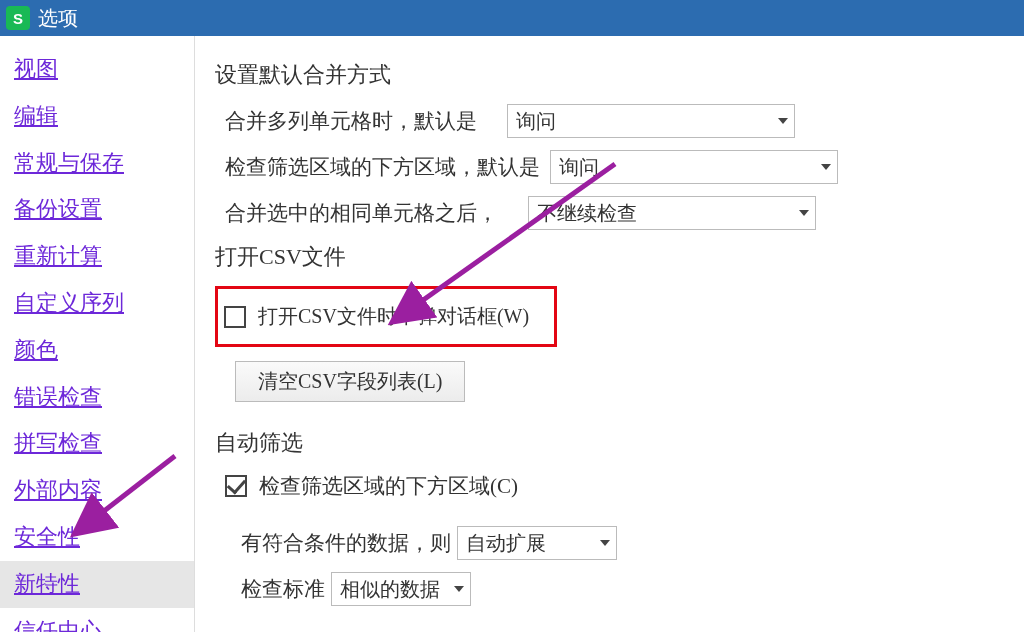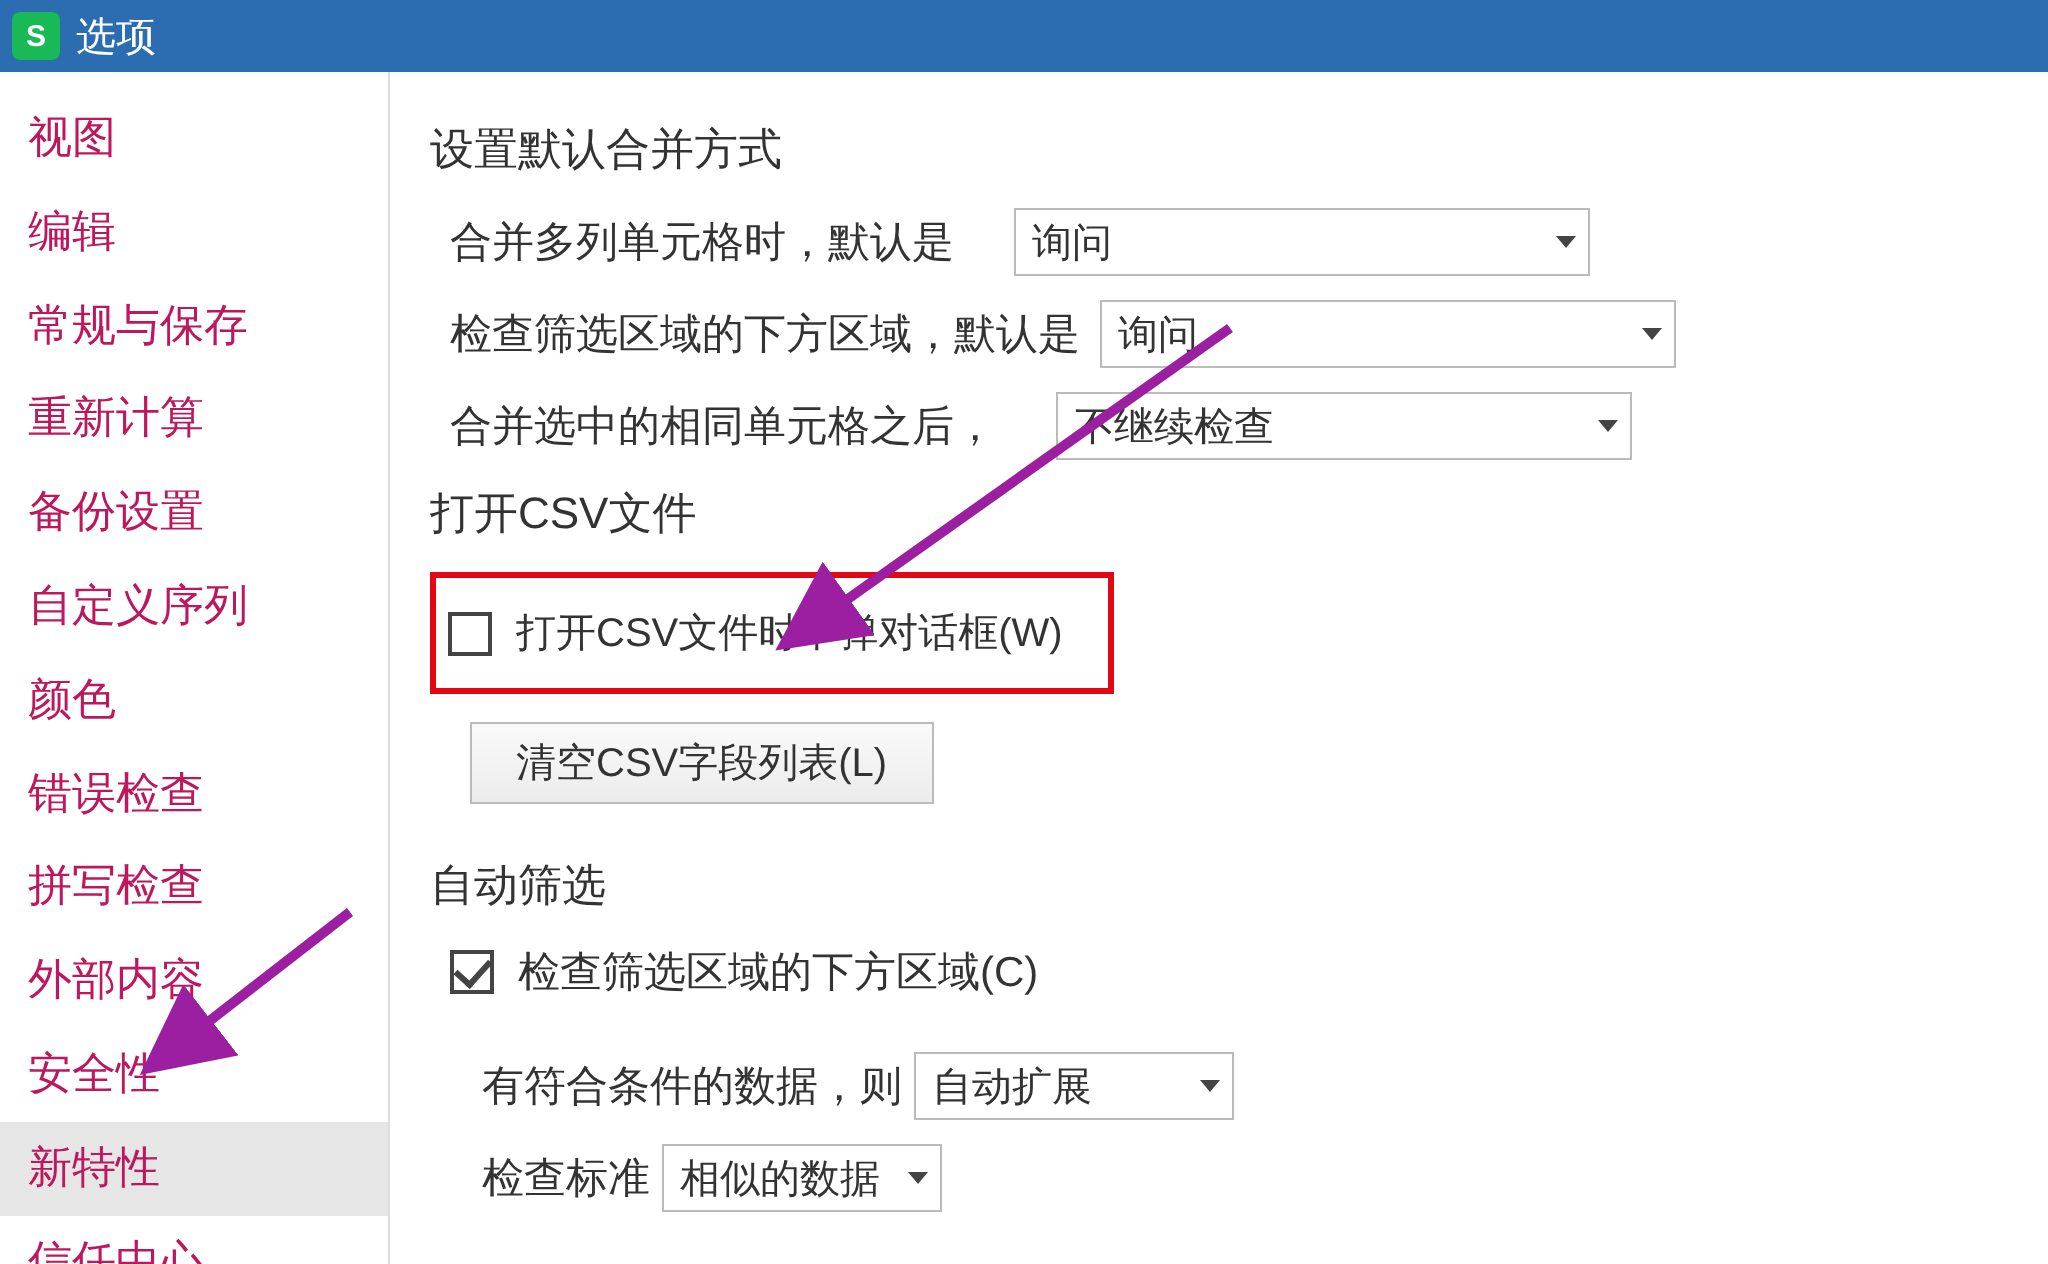--- a/index.html
+++ b/index.html
@@ -38,32 +38,34 @@
       height: calc(100% - 36px);
     }
     .sidebar {
       width: 195px;
       border-right: 1px solid #ddd;
       padding-top: 10px;
     }
     .sidebar-item {
       padding: 8px 12px 8px 14px;
       font-size: 22px;
-      color: #be185d;
+      color: #6d28d9;
       cursor: pointer;
       line-height: 1.4;
+      text-decoration: underline;
     }
     .sidebar-item.selected {
       background: #e6e6e6;
     }
     .content {
       flex: 1;
       padding: 18px 16px 0 20px;
       position: relative;
       overflow: hidden;
+      font-family: Liberation Serif, serif;
     }
     .section-title {
       font-size: 22px;
       margin: 6px 0 14px 0;
     }
     .row {
       display: flex;
       align-items: center;
       margin-bottom: 12px;
       padding-left: 10px;
@@ -150,22 +152,22 @@
 <div class="titlebar">
   <span class="app-icon">S</span>
   <span>选项</span>
 </div>
 
 <div class="main">
   <div class="sidebar" id="sidebar">
       <div class="sidebar-item">视图</div>
       <div class="sidebar-item">编辑</div>
       <div class="sidebar-item">常规与保存</div>
+      <div class="sidebar-item">备份设置</div>
       <div class="sidebar-item">重新计算</div>
-      <div class="sidebar-item">备份设置</div>
       <div class="sidebar-item">自定义序列</div>
       <div class="sidebar-item">颜色</div>
       <div class="sidebar-item">错误检查</div>
       <div class="sidebar-item">拼写检查</div>
       <div class="sidebar-item">外部内容</div>
       <div class="sidebar-item">安全性</div>
       <div class="sidebar-item selected">新特性</div>
       <div class="sidebar-item">信任中心</div>
     </div>
 

